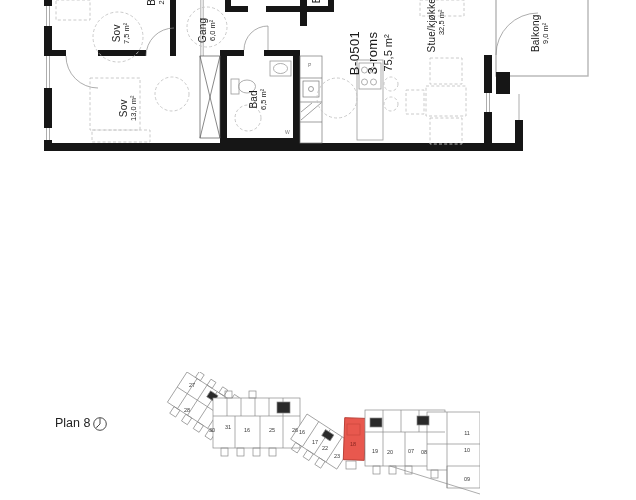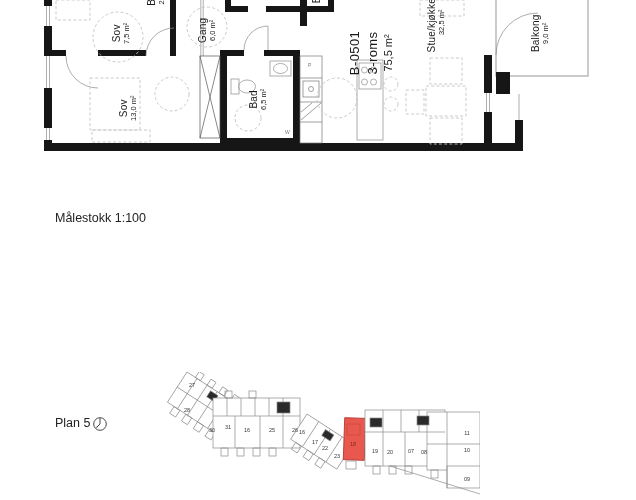--- a/index.html
+++ b/index.html
@@ -185,23 +185,22 @@
         <div class="rarea">2</div>
       </div>
   </div>
   <div class="rlabel" style="left:316px;top:0px">
     <div class="rot">
         <div class="rname">B</div>
         <div class="rarea"></div>
       </div>
   </div>
 
-  <div class="flat-label" style="left:55px;top:211px">Målestokk 1:100</div>
-
-  <div class="flat-label" style="left:55px;top:416px">Plan 5</div>
+
+  <div class="flat-label" style="left:55px;top:416px">Plan 8</div>
   <svg style="left:92px;top:416px" width="16" height="16" viewBox="0 0 16 16">
     <circle cx="8" cy="8" r="6.3" fill="none" stroke="#333" stroke-width="0.9"></circle>
     <line x1="8" y1="2.2" x2="8" y2="8" stroke="#333" stroke-width="0.9"></line>
     <line x1="8" y1="8" x2="4.6" y2="11.4" stroke="#333" stroke-width="0.9"></line>
     <path d="M4.0,12.0 L6.0,10.8 L5.2,9.9 Z" fill="#333"></path>
   </svg>
 
   <svg style="left:165px;top:372px" width="315" height="124" viewBox="0 0 315 124">
 
     <g transform="translate(22,0) rotate(33)" fill="none" stroke="#8a8a8a" stroke-width="0.7">

